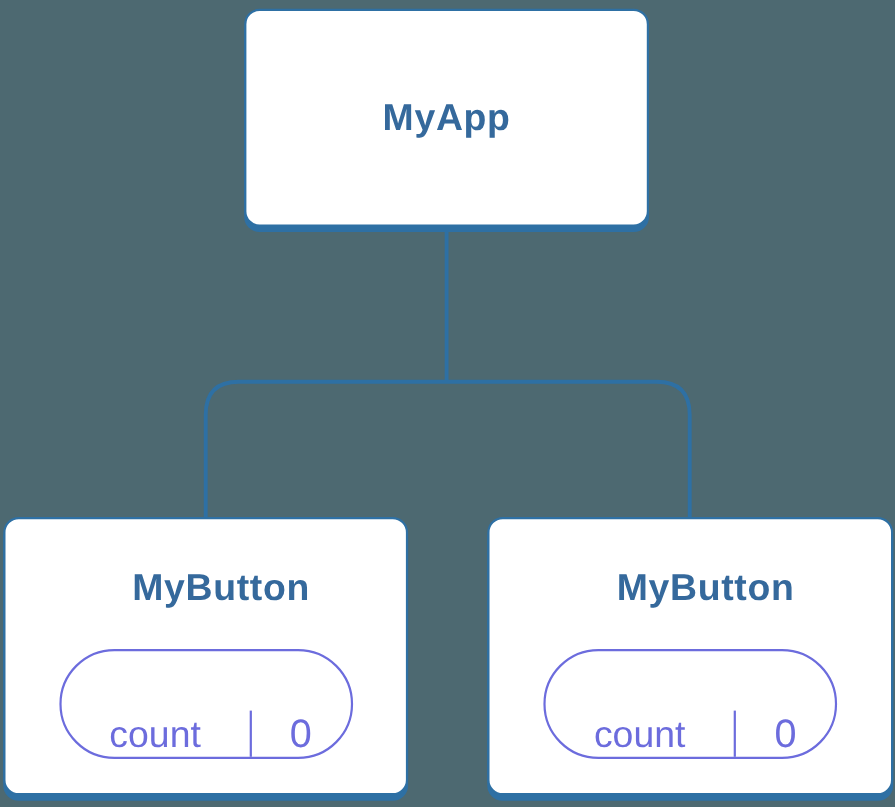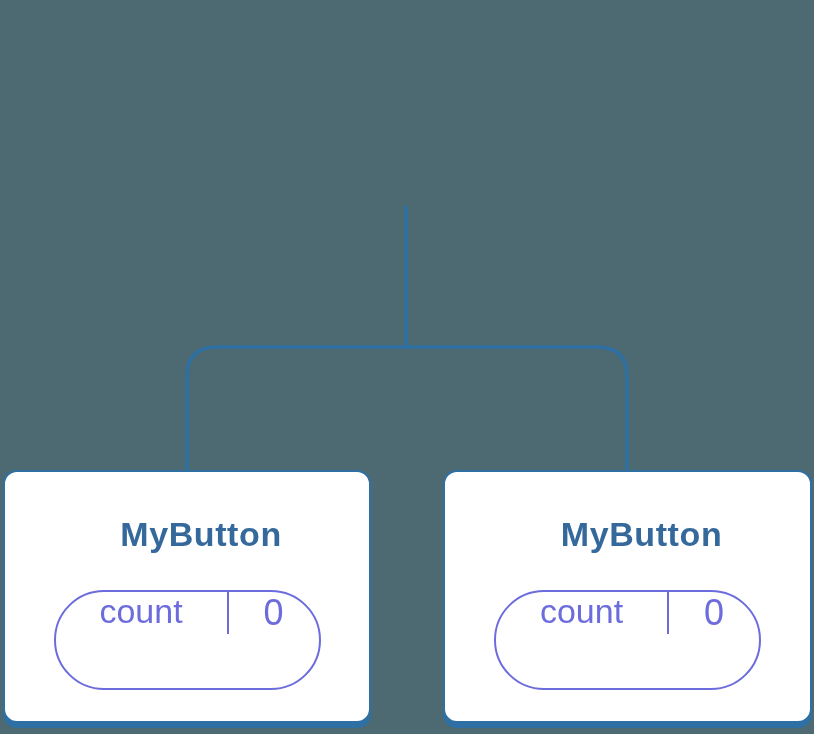--- a/index.html
+++ b/index.html
@@ -70,21 +70,21 @@
     margin-left: 28px;
   }
   .state-pill {
     box-sizing: border-box;
     margin-top: 36px;
     width: 267px;
     height: 100px;
     border: 2px solid var(--state-accent, #6c6cdd);
     border-radius: 50px;
     display: flex;
-    align-items: flex-start;
+    align-items: flex-end;
     background: var(--card-background, #ffffff);
   }
   .state-key {
     flex: 1;
     display: flex;
     align-items: center;
     justify-content: center;
     color: var(--state-accent, #6c6cdd);
     font-size: 34px;
     font-weight: 400;
@@ -103,20 +103,23 @@
 </head>
 <body>
 
 <div class="canvas" style="--background: #4d6971; --connector: #2e70a4; --card-background: #ffffff; --node-label: #35699c; --state-accent: #6c6cdd;">
 
   <svg class="connectors" viewBox="0 0 814 734" xmlns="http://www.w3.org/2000/svg">
     <path d="M 406 206 V 347"></path>
     <path d="M 187 472 V 377 Q 187 347 217 347 H 597 Q 627 347 627 377 V 472"></path>
   </svg>
 
+  <div class="card root">
+    <div class="node-title">MyApp</div>
+  </div>
 
   <div class="card child-left">
     <div class="node-title">MyButton</div>
     <div class="state-pill">
       <div class="state-key">count</div>
       <div class="state-value">0</div>
     </div>
   </div>
 
   <div class="card child-right">

